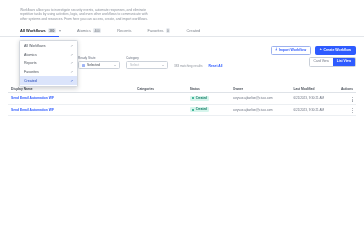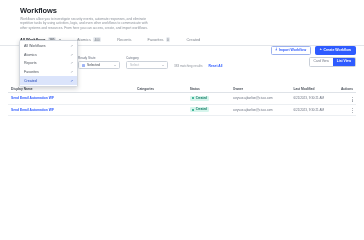--- a/index.html
+++ b/index.html
@@ -208,21 +208,20 @@
   .kebab {
     display: inline-flex; flex-direction: column; gap: 0.7px;
     align-items: center; padding-left: 8px;
   }
   .kebab i { width: 1.1px; height: 1.1px; border-radius: 50%; background: #9aa0a8; display:block; }
 </style>
 </head>
 <body>
 
 <div class="page-header">
-  <div class="page-title">Workflows</div>
   <div class="page-desc">Workflows allow you to investigate security events, automate responses, and eliminate repetitive tasks by using activities, logic, and even other workflows to communicate with other systems and resources. From here you can access, create, and import workflows.</div>
 </div>
 
 <div class="tabbar">
 
   <div class="tab active">
     <span>All Workflows</span>
     <span class="tab-count">380</span>
     <span class="tab-caret"></span>
   </div>

